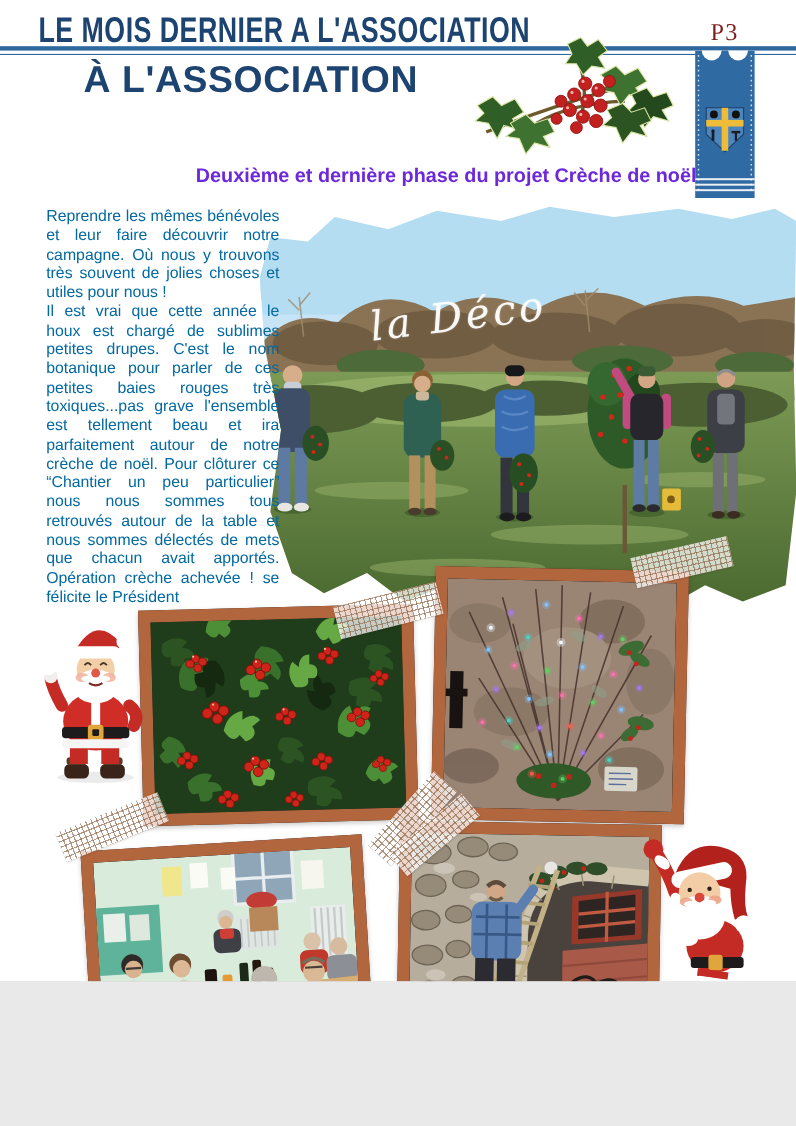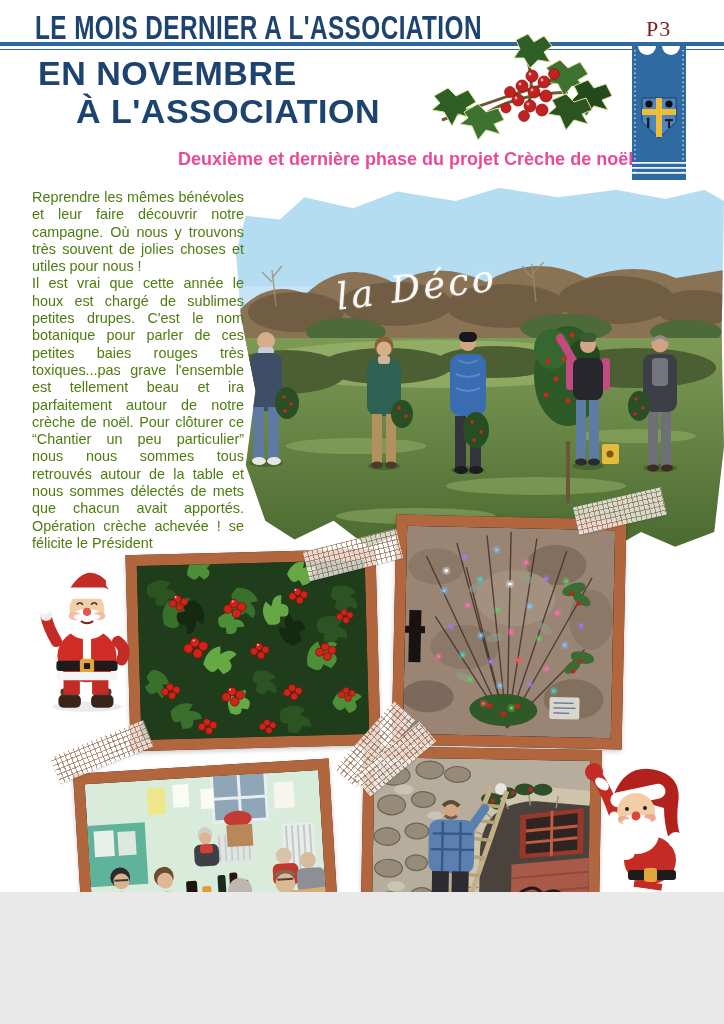--- a/index.html
+++ b/index.html
@@ -14,24 +14,24 @@
   .rule-thick{position:absolute;left:0;top:42px;width:724px;height:4px;background:#2d689f;}
   .rule-thin{position:absolute;left:0;top:49px;width:724px;height:1px;background:#2d689f;}
   
   .title{position:absolute;left:38px;top:54px;color:#1d4370;font-weight:800;
          font-size:34px;line-height:1.12;letter-spacing:.5px;}
   .title .l2{padding-left:38px;}
   
   .date-pill{position:absolute;left:30px;top:141px;width:136px;height:37px;border-radius:19px;
              background:#d7a52c;color:#ffffff;font-size:21px;font-weight:700;
              display:flex;align-items:center;justify-content:center;letter-spacing:.5px;}
-  .subtitle{position:absolute;left:178px;top:149px;font-size:18px;font-weight:700;color:#ec4899;}
+  .subtitle{position:absolute;left:178px;top:149px;font-size:18px;font-weight:700;color:#6d28d9;}
   
-  .bodycol{position:absolute;left:32px;top:189px;width:212px;z-index:2;
-           font-size:14.4px;line-height:17.3px;color:#4d7c0f;text-align:justify;}
+  .bodycol{position:absolute;left:42px;top:189px;width:212px;z-index:2;
+           font-size:14.4px;line-height:17.3px;color:#0369a1;text-align:justify;}
   .bodycol p{margin:0;}
   
   .photo{position:absolute;box-sizing:border-box;}
   .framed{border:11px solid #b2663e;box-shadow:0 2px 5px rgba(0,0,0,.22);background:#222;}
   .field{left:236px;top:186px;width:488px;height:372px;z-index:1;
          clip-path:polygon(0 18%,2% 8%,9% 9%,14% 3%,24% 6%,33% 1.5%,45% 4%,54% .5%,66% 3%,78% 1%,
          88% 3.5%,96% 1%,100% 4%,99.5% 40%,100% 70%,98% 93%,90% 97%,83% 93%,75% 99%,66% 95%,
          57% 99%,50% 94%,42% 99%,35% 93%,27% 97%,20% 90%,12% 95%,6% 90%,2% 75%,4% 55%,1% 35%);}
   .script-overlay{position:absolute;left:100px;top:80px;font-family:"DejaVu Serif",serif;
                   font-style:italic;font-size:37px;color:#ffffff;transform:rotate(-7deg);
@@ -119,21 +119,20 @@
           <circle cx="114" cy="46" r="1.4"></circle>
           <circle cx="92" cy="50" r="1.4"></circle>
         <circle cx="104" cy="56" r="1.4"></circle>
           <circle cx="88" cy="64" r="1.4"></circle>
           <circle cx="100" cy="70" r="1.4"></circle>
       </g>
     </svg>
   </div>
 
   <div class="title">
-    <div class="l1">EN NOVEMBRE</div>
     <div class="l2">À L'ASSOCIATION</div>
   </div>
 
   <div class="subtitle">Deuxième et dernière phase du projet Crèche de noël</div>
 
   <div class="bodycol">
     <p>Reprendre les mêmes bénévoles et leur faire découvrir notre campagne. Où nous y trouvons très souvent de jolies choses et utiles pour nous !</p>
     <p>Il est vrai que cette année le houx est chargé de sublimes petites drupes. C'est le nom botanique pour parler de ces petites baies rouges très toxiques...pas grave l'ensemble est tellement beau et ira parfaitement autour de notre crèche de noël. Pour clôturer ce “Chantier un peu particulier” nous nous sommes tous retrouvés autour de la table et nous sommes délectés de mets que chacun avait apportés. Opération crèche achevée ! se félicite le Président</p>
   </div>
 

